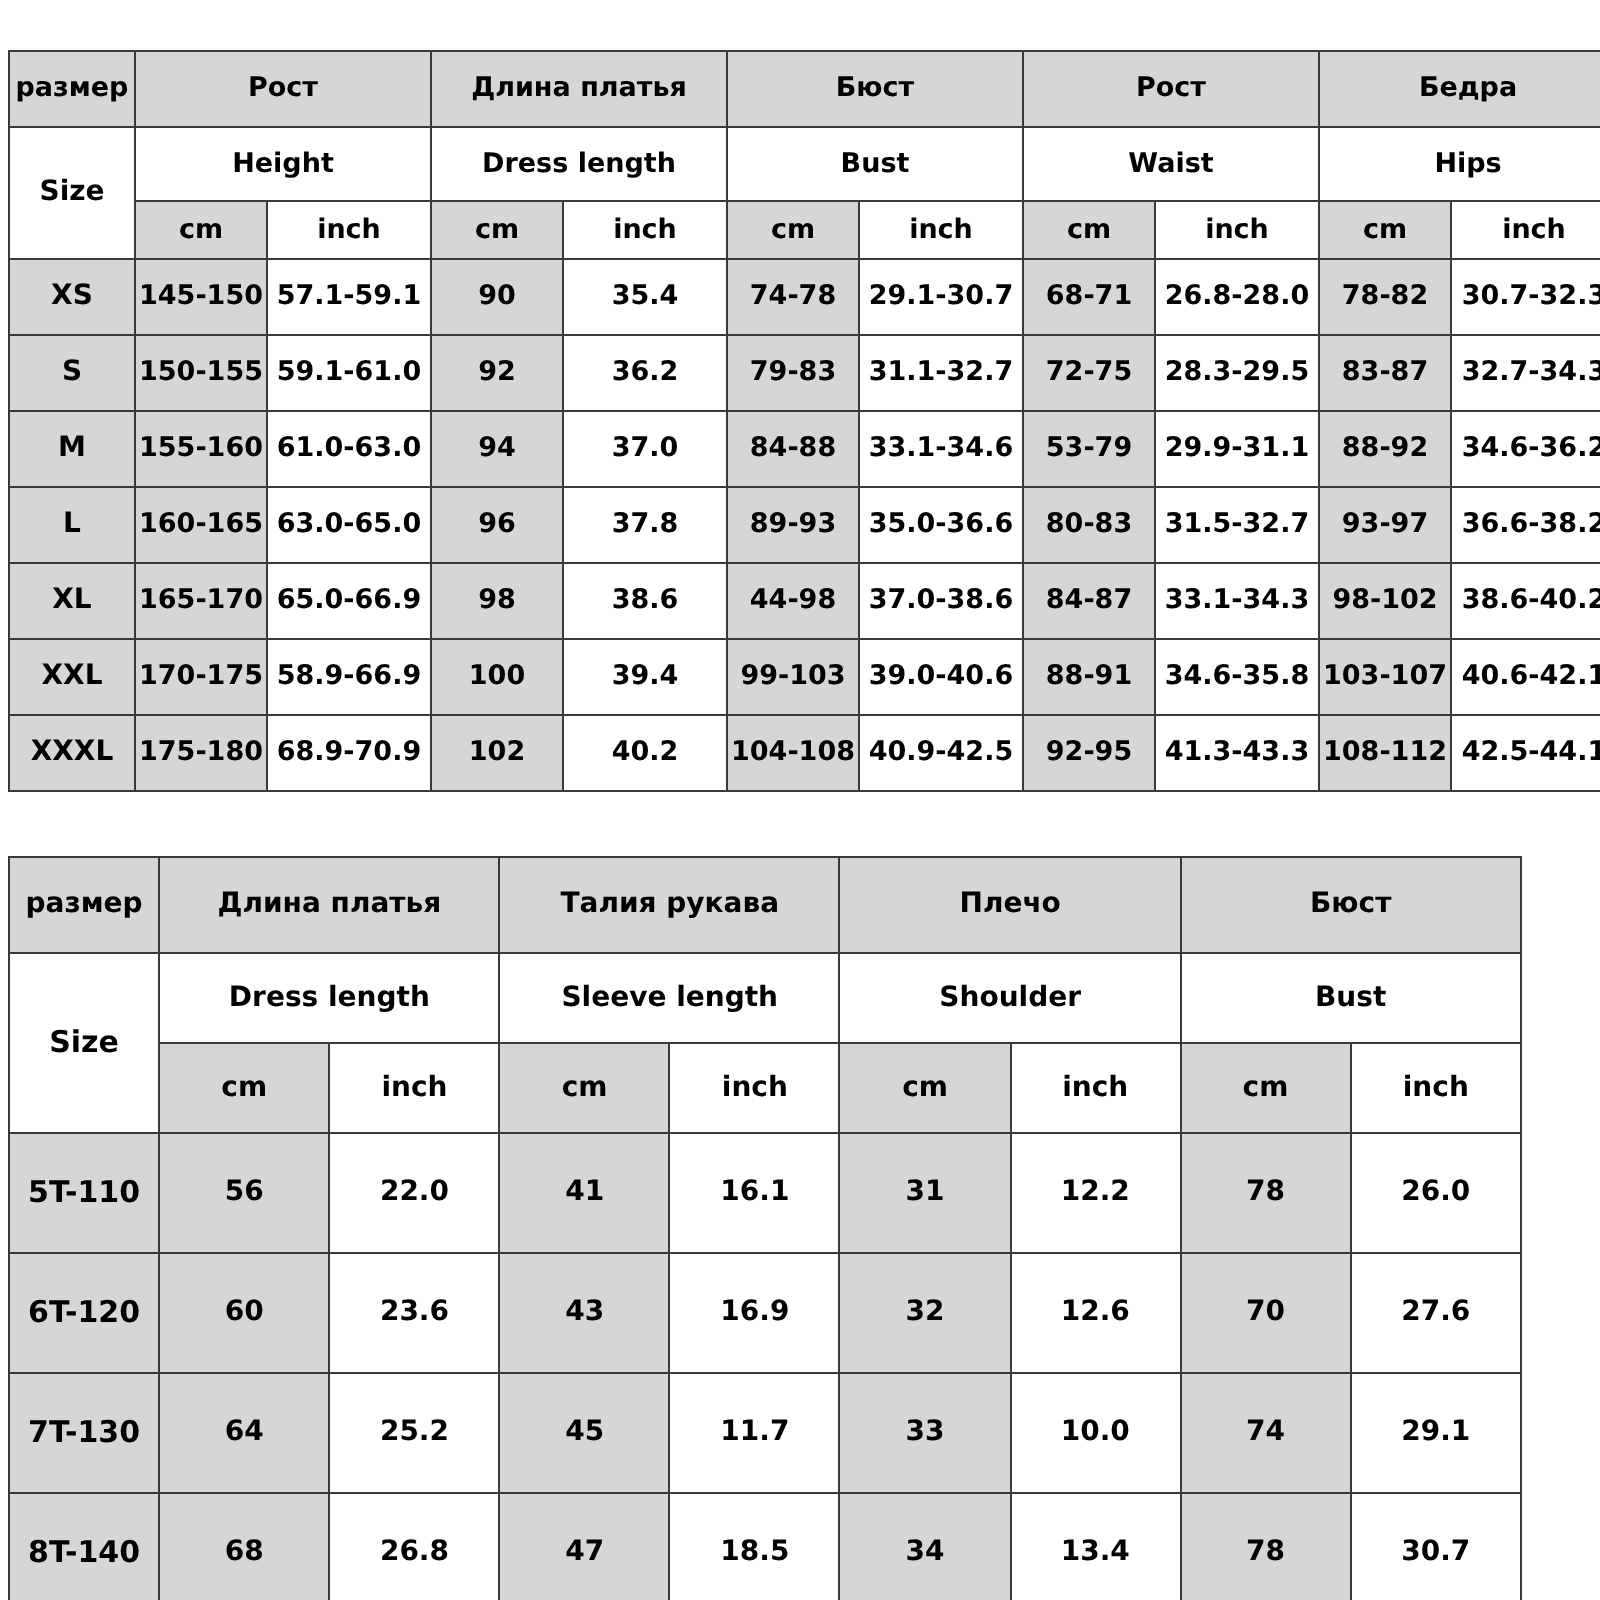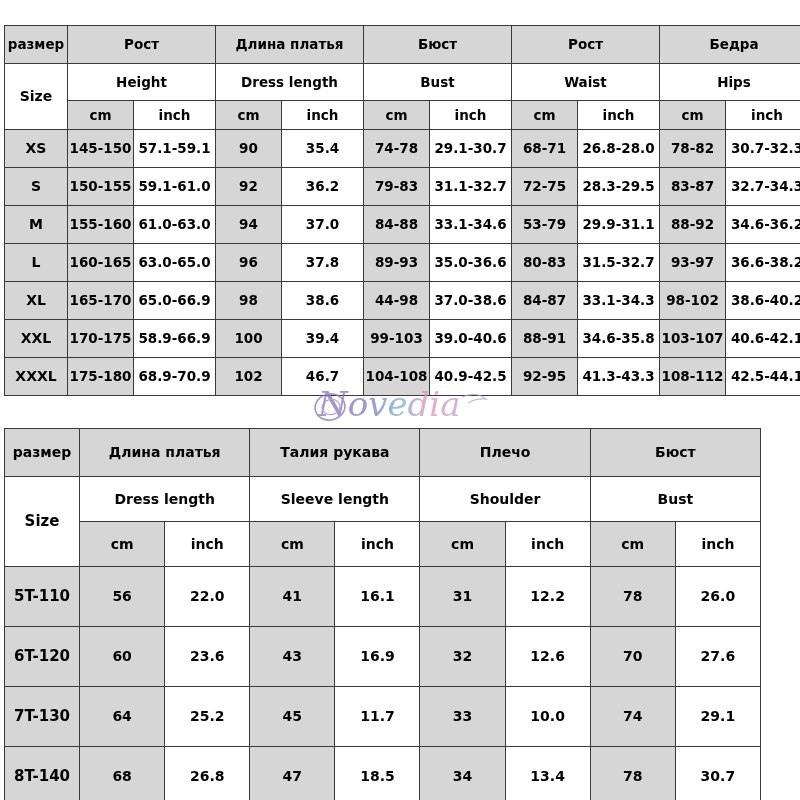--- a/index.html
+++ b/index.html
@@ -214,48 +214,31 @@
         <td class="shade">88-91</td>
         <td class="plain">34.6-35.8</td>
         <td class="shade">103-107</td>
         <td class="plain">40.6-42.1</td>
       </tr>
       <tr class="r-data">
         <td class="shade size-col">XXXL</td>
         <td class="shade">175-180</td>
         <td class="plain">68.9-70.9</td>
         <td class="shade">102</td>
-        <td class="plain">46.7</td>
+        <td class="plain">40.2</td>
         <td class="shade">104-108</td>
         <td class="plain">40.9-42.5</td>
         <td class="shade">92-95</td>
         <td class="plain">41.3-43.3</td>
         <td class="shade">108-112</td>
         <td class="plain">42.5-44.1</td>
       </tr>
     </tbody>
   </table>
 
-  <div id="watermark">
-    <svg width="190" height="44" viewBox="0 0 190 44" xmlns="http://www.w3.org/2000/svg">
-      <defs>
-        <linearGradient id="wmgrad" x1="0" y1="0" x2="1" y2="0">
-          <stop offset="0%" stop-color="#8b6fc0"></stop>
-          <stop offset="35%" stop-color="#7f73c6"></stop>
-          <stop offset="58%" stop-color="#6fb0d8"></stop>
-          <stop offset="78%" stop-color="#e58fb5"></stop>
-          <stop offset="100%" stop-color="#b9a2d4"></stop>
-        </linearGradient>
-      </defs>
-      <text class="wm-text" x="6" y="33" fill="url(#wmgrad)">Novedia</text>
-      <ellipse cx="18" cy="24" rx="15" ry="13" fill="none" stroke="#8b6fc0" stroke-width="1.6" transform="rotate(-12 18 24)"></ellipse>
-      <ellipse cx="19" cy="24" rx="9" ry="7.5" fill="none" stroke="#9b82cb" stroke-width="1.2" transform="rotate(-12 19 24)"></ellipse>
-      <path d="M150 14 q14 -6 24 2 q-10 -1 -18 4" fill="none" stroke="#b9a2d4" stroke-width="1.3"></path>
-    </svg>
-  </div>
 
   <table class="size-table" id="table-kids">
     <colgroup>
       <col style="width:75px">
       <col style="width:85px">
         <col style="width:85px">
       <col style="width:85px">
         <col style="width:85px">
       <col style="width:85px">
         <col style="width:85px">

